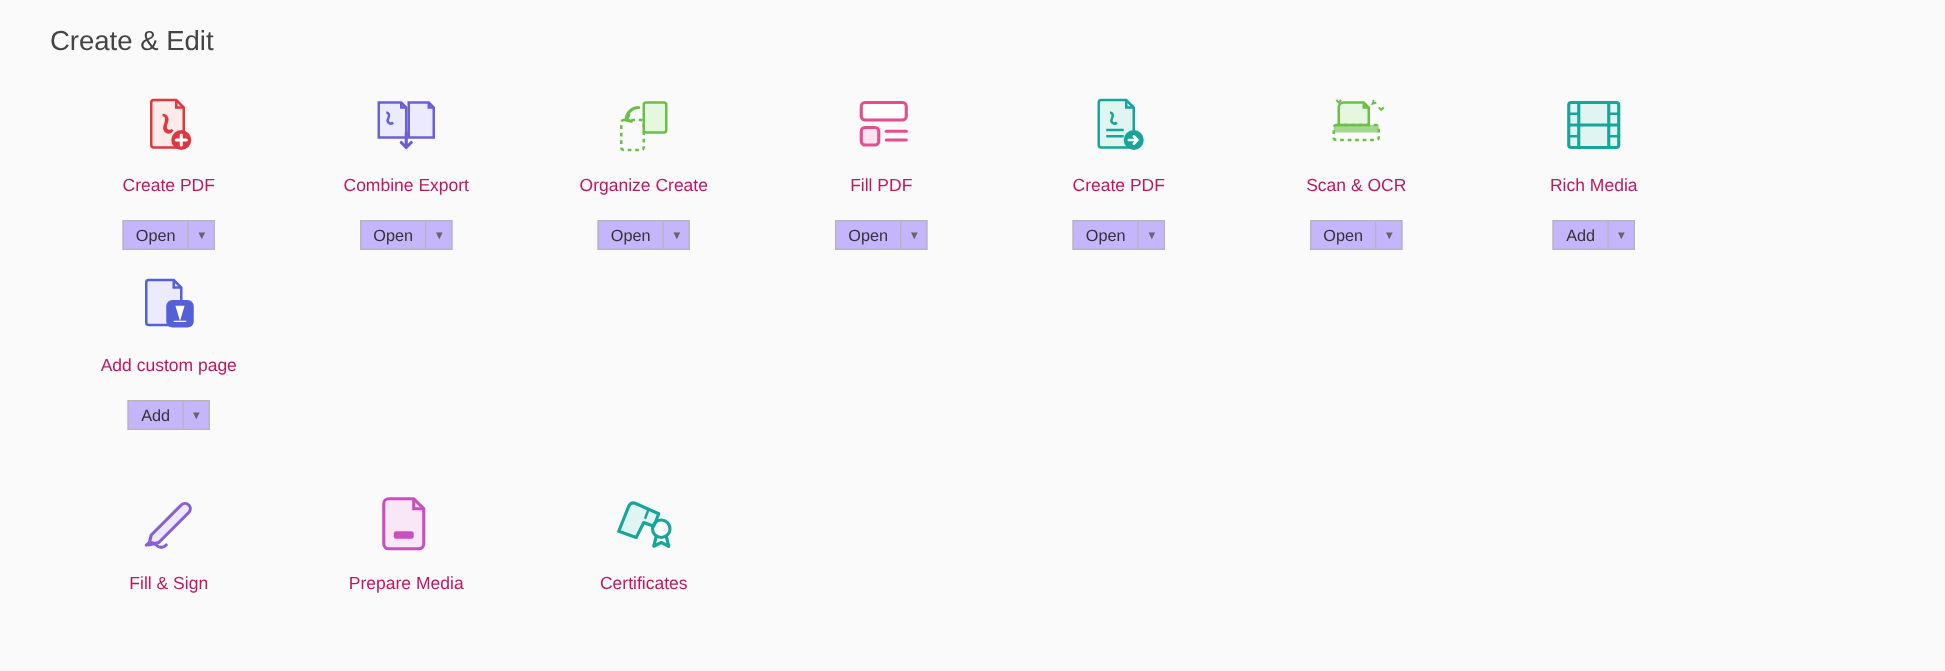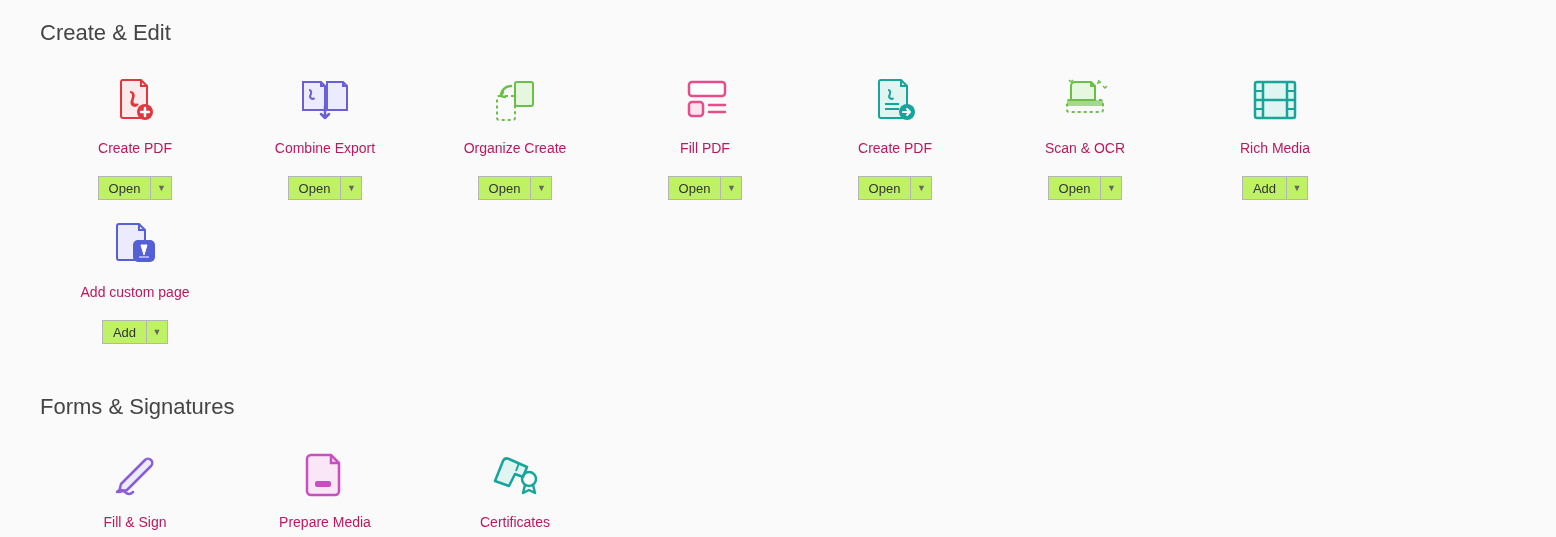--- a/index.html
+++ b/index.html
@@ -44,21 +44,21 @@
   .tool-label {
     font-size: 14px;
     color: #be185d;
     margin-bottom: 20px;
     white-space: nowrap;
   }
   .split-btn {
     display: inline-flex;
     align-items: stretch;
     border: 1px solid #b5b5b5;
-    background: #bef264;
+    background: #c4b5fd;
     height: 24px;
     font-size: 13px;
   }
   .split-btn .main {
     padding: 0 10px;
     display: flex;
     align-items: center;
     cursor: pointer;
     border-right: 1px solid #b5b5b5;
   }
@@ -214,21 +214,20 @@
       <div class="split-btn">
         <div class="main">Add</div>
         <div class="drop">▼</div>
       </div>
     </div>
 
   </div>
 </div>
 
 <div class="section">
-  <h2 class="section-title">Forms &amp; Signatures</h2>
   <div class="tool-row">
 
     <div class="tool-card">
       <div class="tool-icon">
         <svg width="48" height="44" viewBox="0 0 48 44">
           <path d="M10 32 l24 -24 a4 4 0 0 1 6 6 l-24 24 l-8 2 z" fill="#eceafd" stroke="#8a5fd6" stroke-width="2.5" stroke-linejoin="round"></path>
           <path d="M6 40 q4 -4 8 0 q4 4 8 0" fill="none" stroke="#8a5fd6" stroke-width="2.5" stroke-linecap="round"></path>
         </svg>
       </div>
       <div class="tool-label">Fill &amp; Sign</div>

